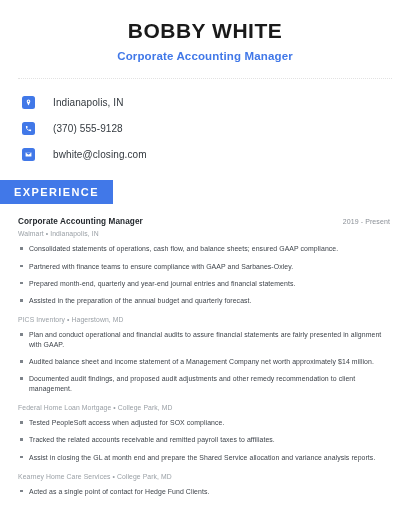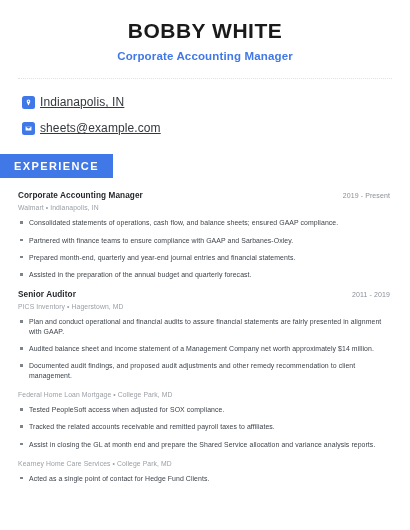--- a/index.html
+++ b/index.html
@@ -60,25 +60,24 @@
     height: 13px;
     border-radius: 2.5px;
     background: #4178e8;
     display: flex;
     align-items: center;
     justify-content: center;
     flex: 0 0 auto;
   }
   .contact-icon svg { display: block; }
   .contact-text {
-    margin-left: 5px;
-    font-size: 12px;
+    margin-left: 18px;
+    font-size: 10px;
     color: #33393f;
     letter-spacing: 0.1px;
-    text-decoration: underline;
   }
 
   
   .section-badge {
     position: relative;
     left: -8px;
     display: inline-block;
     background: #4178e8;
     color: #ffffff;
     font-size: 11px;
@@ -151,28 +150,36 @@
 
     <div class="contact-row">
       <span class="contact-icon">
         <svg width="7" height="7" viewBox="0 0 24 24" fill="#ffffff">
           <path d="M12 2C8.7 2 6 4.7 6 8c0 4.5 6 14 6 14s6-9.5 6-14c0-3.3-2.7-6-6-6zm0 8.5A2.5 2.5 0 1 1 12 5.5a2.5 2.5 0 0 1 0 5z"></path>
         </svg>
       </span>
       <span class="contact-text">Indianapolis, IN</span>
     </div>
 
+    <div class="contact-row">
+      <span class="contact-icon">
+        <svg width="7" height="7" viewBox="0 0 24 24" fill="#ffffff">
+          <path d="M6.6 10.8c1.4 2.8 3.8 5.1 6.6 6.6l2.2-2.2c.3-.3.7-.4 1-.2 1.2.4 2.4.6 3.6.6.6 0 1 .4 1 1V20c0 .6-.4 1-1 1C10.6 21 3 13.4 3 4c0-.6.4-1 1-1h3.5c.6 0 1 .4 1 1 0 1.3.2 2.5.6 3.6.1.4 0 .8-.2 1.1l-2.3 2.1z"></path>
+        </svg>
+      </span>
+      <span class="contact-text">(370) 555-9128</span>
+    </div>
 
     <div class="contact-row">
       <span class="contact-icon">
         <svg width="7" height="7" viewBox="0 0 24 24" fill="#ffffff">
           <path d="M2 5h20v14H2V5zm10 7.5L21 6H3l9 6.5z"></path>
         </svg>
       </span>
-      <span class="contact-text">sheets@example.com</span>
+      <span class="contact-text">bwhite@closing.com</span>
     </div>
 
   </div>
 
   <div class="experience-section">
     <div class="section-badge">EXPERIENCE</div>
 
     <div class="jobs">
 
       <div class="job">
@@ -183,24 +190,20 @@
         <div class="job-meta">Walmart • Indianapolis, IN</div>
         <ul class="bullets">
           <li class="bullet">Consolidated statements of operations, cash flow, and balance sheets; ensured GAAP compliance.</li>
           <li class="bullet">Partnered with finance teams to ensure compliance with GAAP and Sarbanes-Oxley.</li>
           <li class="bullet">Prepared month-end, quarterly and year-end journal entries and financial statements.</li>
           <li class="bullet">Assisted in the preparation of the annual budget and quarterly forecast.</li>
         </ul>
       </div>
 
       <div class="job">
-        <div class="job-head">
-          <span class="job-role">Senior Auditor</span>
-          <span class="job-dates">2011 - 2019</span>
-        </div>
         <div class="job-meta">PICS Inventory • Hagerstown, MD</div>
         <ul class="bullets">
           <li class="bullet">Plan and conduct operational and financial audits to assure financial statements are fairly presented in alignment with GAAP.</li>
           <li class="bullet">Audited balance sheet and income statement of a Management Company net worth approximately $14 million.</li>
           <li class="bullet">Documented audit findings, and proposed audit adjustments and other remedy recommendation to client management.</li>
         </ul>
       </div>
 
       <div class="job">
         <div class="job-meta">Federal Home Loan Mortgage • College Park, MD</div>

